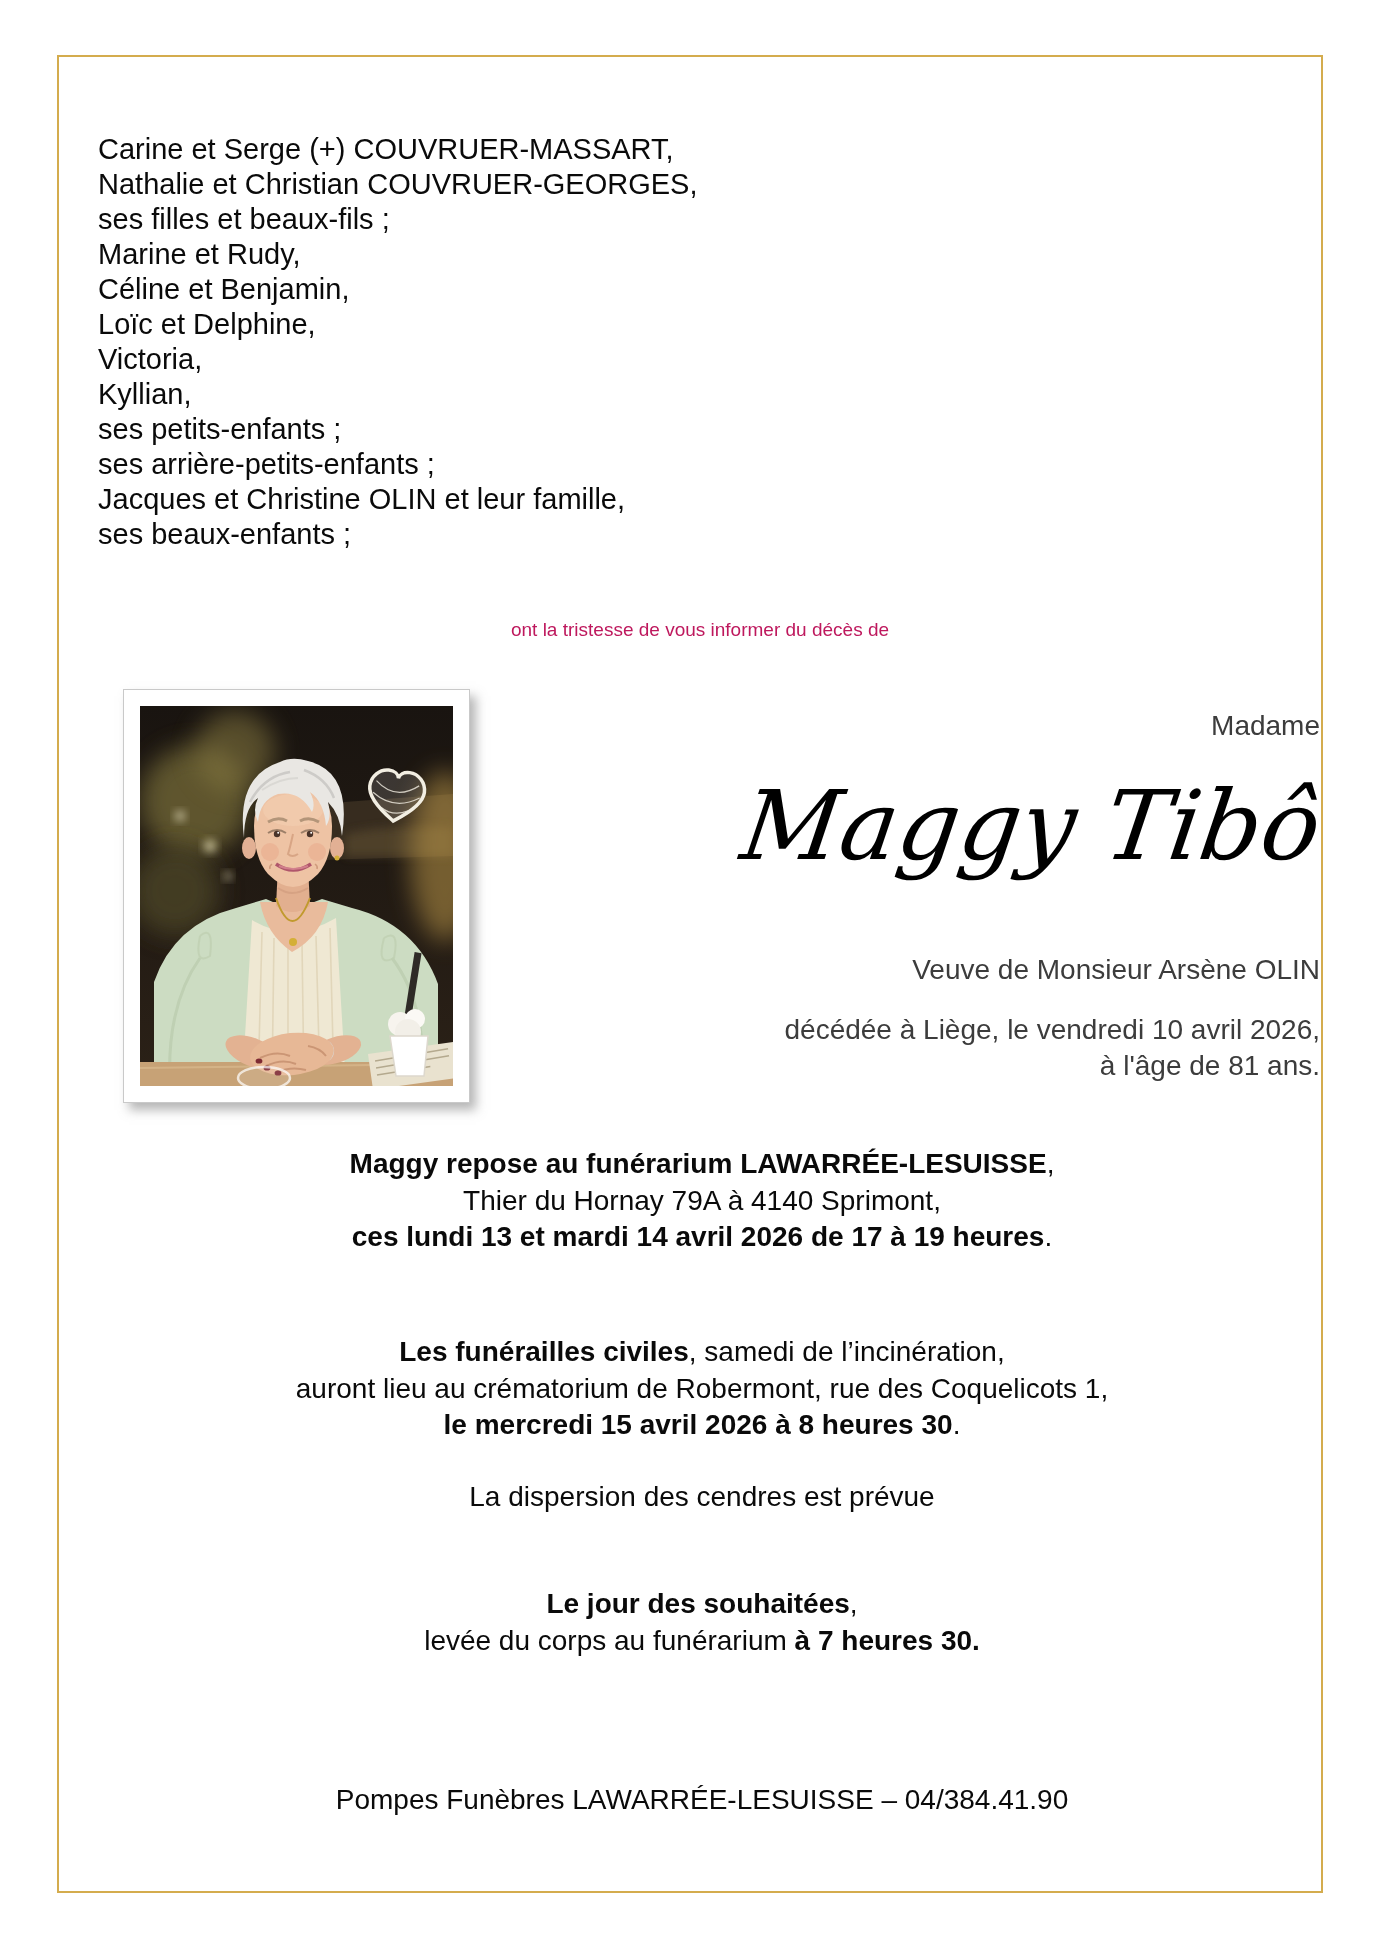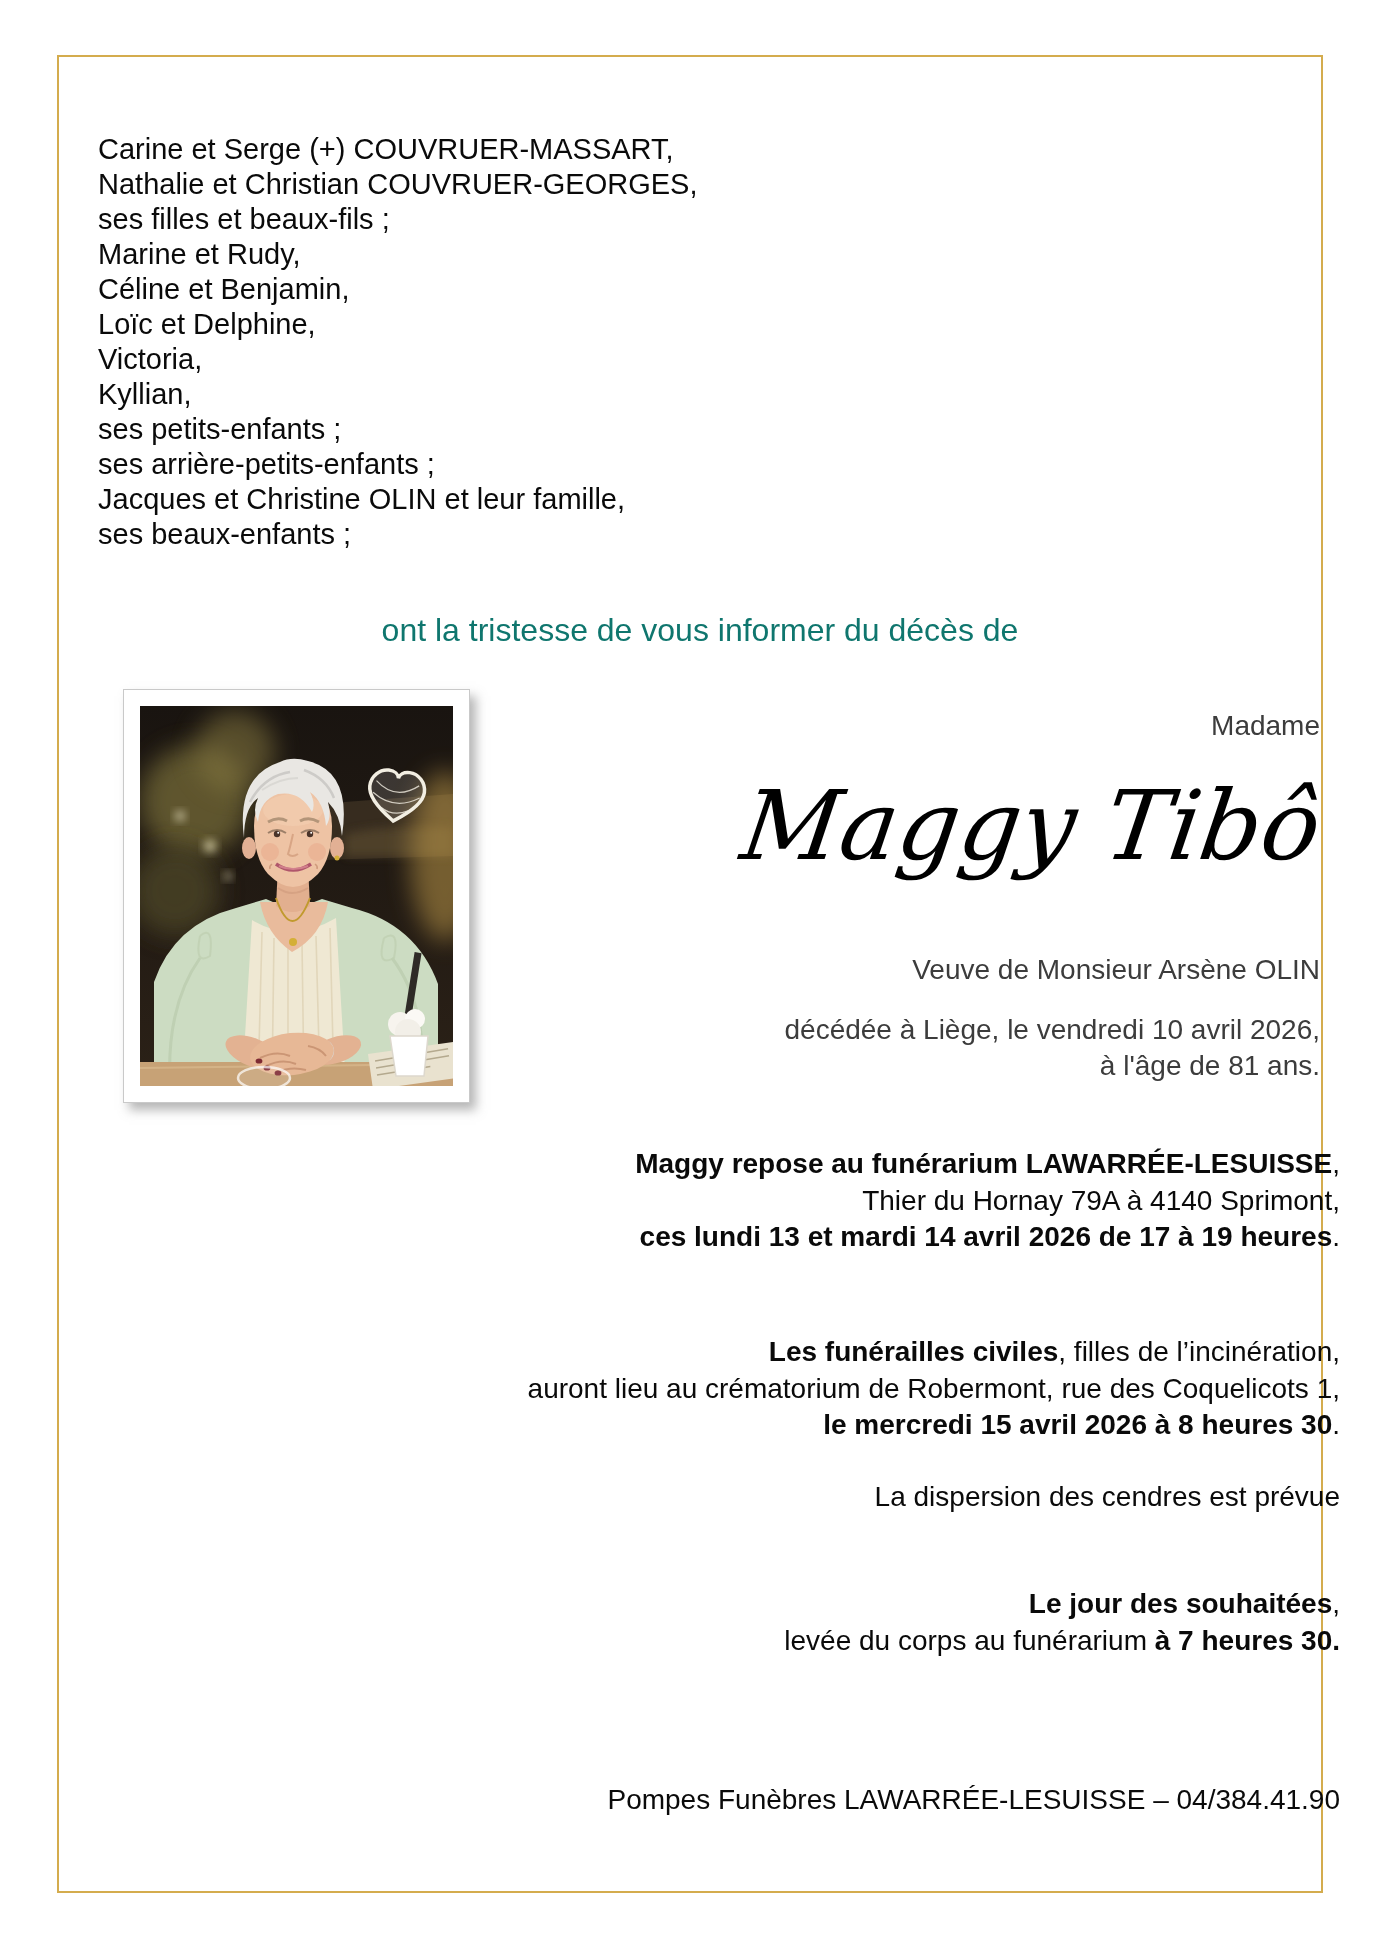--- a/index.html
+++ b/index.html
@@ -22,21 +22,21 @@
   
   .family {
     position:absolute; left:98px; top:132px; width:1188px;
     font-size:29px; line-height:35px; color:#0a0a0a;
   }
   .family .line { white-space:pre; }
   .family .r { }
   
   .announce {
     position:absolute; left:61px; top:612px; width:1278px;
-    text-align:center; font-size:32px; line-height:36px; color:#0f766e;
+    text-align:center; font-size:19px; line-height:36px; color:#be185d;
   }
   
   .photo-frame {
     position:absolute; left:123px; top:689px;
     width:347px; height:414px; box-sizing:border-box;
     background:#ffffff;
     border:1px solid #c9c9c9;
     padding:16px;
     box-shadow:6px 7px 10px rgba(110,110,110,.5);
   }
@@ -52,21 +52,21 @@
     font-family:"DejaVu Serif","Liberation Serif",serif;
     font-style:italic; font-weight:400;
     font-size:96px; line-height:120px; color:#000;
     transform:skewX(-8deg);
   }
   .who-widow { margin-top:66px; font-size:28px; line-height:36px; color:#3c3c3c; }
   .who-life  { margin-top:24px; font-size:28px; line-height:36px; color:#3c3c3c; }
   
   .para {
     position:absolute; left:64px; width:1276px;
-    text-align:right; font-size:28px; line-height:36.5px; color:#0a0a0a;
+    text-align:center; font-size:28px; line-height:36.5px; color:#0a0a0a;
   }
   .p1 { top:1146px; }
   .p2 { top:1334px; }
   .p3 { top:1479px; }
   .p4 { top:1586px; }
   .footer { top:1782px; }
   b { font-weight:bold; }
 </style>
 </head>
 <body>
@@ -219,21 +219,21 @@
   </div>
 </div>
 
 <div class="para p1">
   <div><b>Maggy repose au funérarium LAWARRÉE-LESUISSE</b><span>,</span></div>
   <div>Thier du Hornay 79A à 4140 Sprimont,</div>
   <div><b>ces lundi 13 et mardi 14 avril 2026 de 17 à 19 heures</b><span>.</span></div>
 </div>
 
 <div class="para p2">
-  <div><b>Les funérailles civiles</b><span>, filles de l’incinération,</span></div>
+  <div><b>Les funérailles civiles</b><span>, samedi de l’incinération,</span></div>
   <div>auront lieu au crématorium de Robermont, rue des Coquelicots 1,</div>
   <div><b>le mercredi 15 avril 2026 à 8 heures 30</b><span>.</span></div>
 </div>
 
 <div class="para p3">
   <div>La dispersion des cendres est prévue</div>
 </div>
 
 <div class="para p4">
   <div><b>Le jour des souhaitées</b><span>,</span></div>

